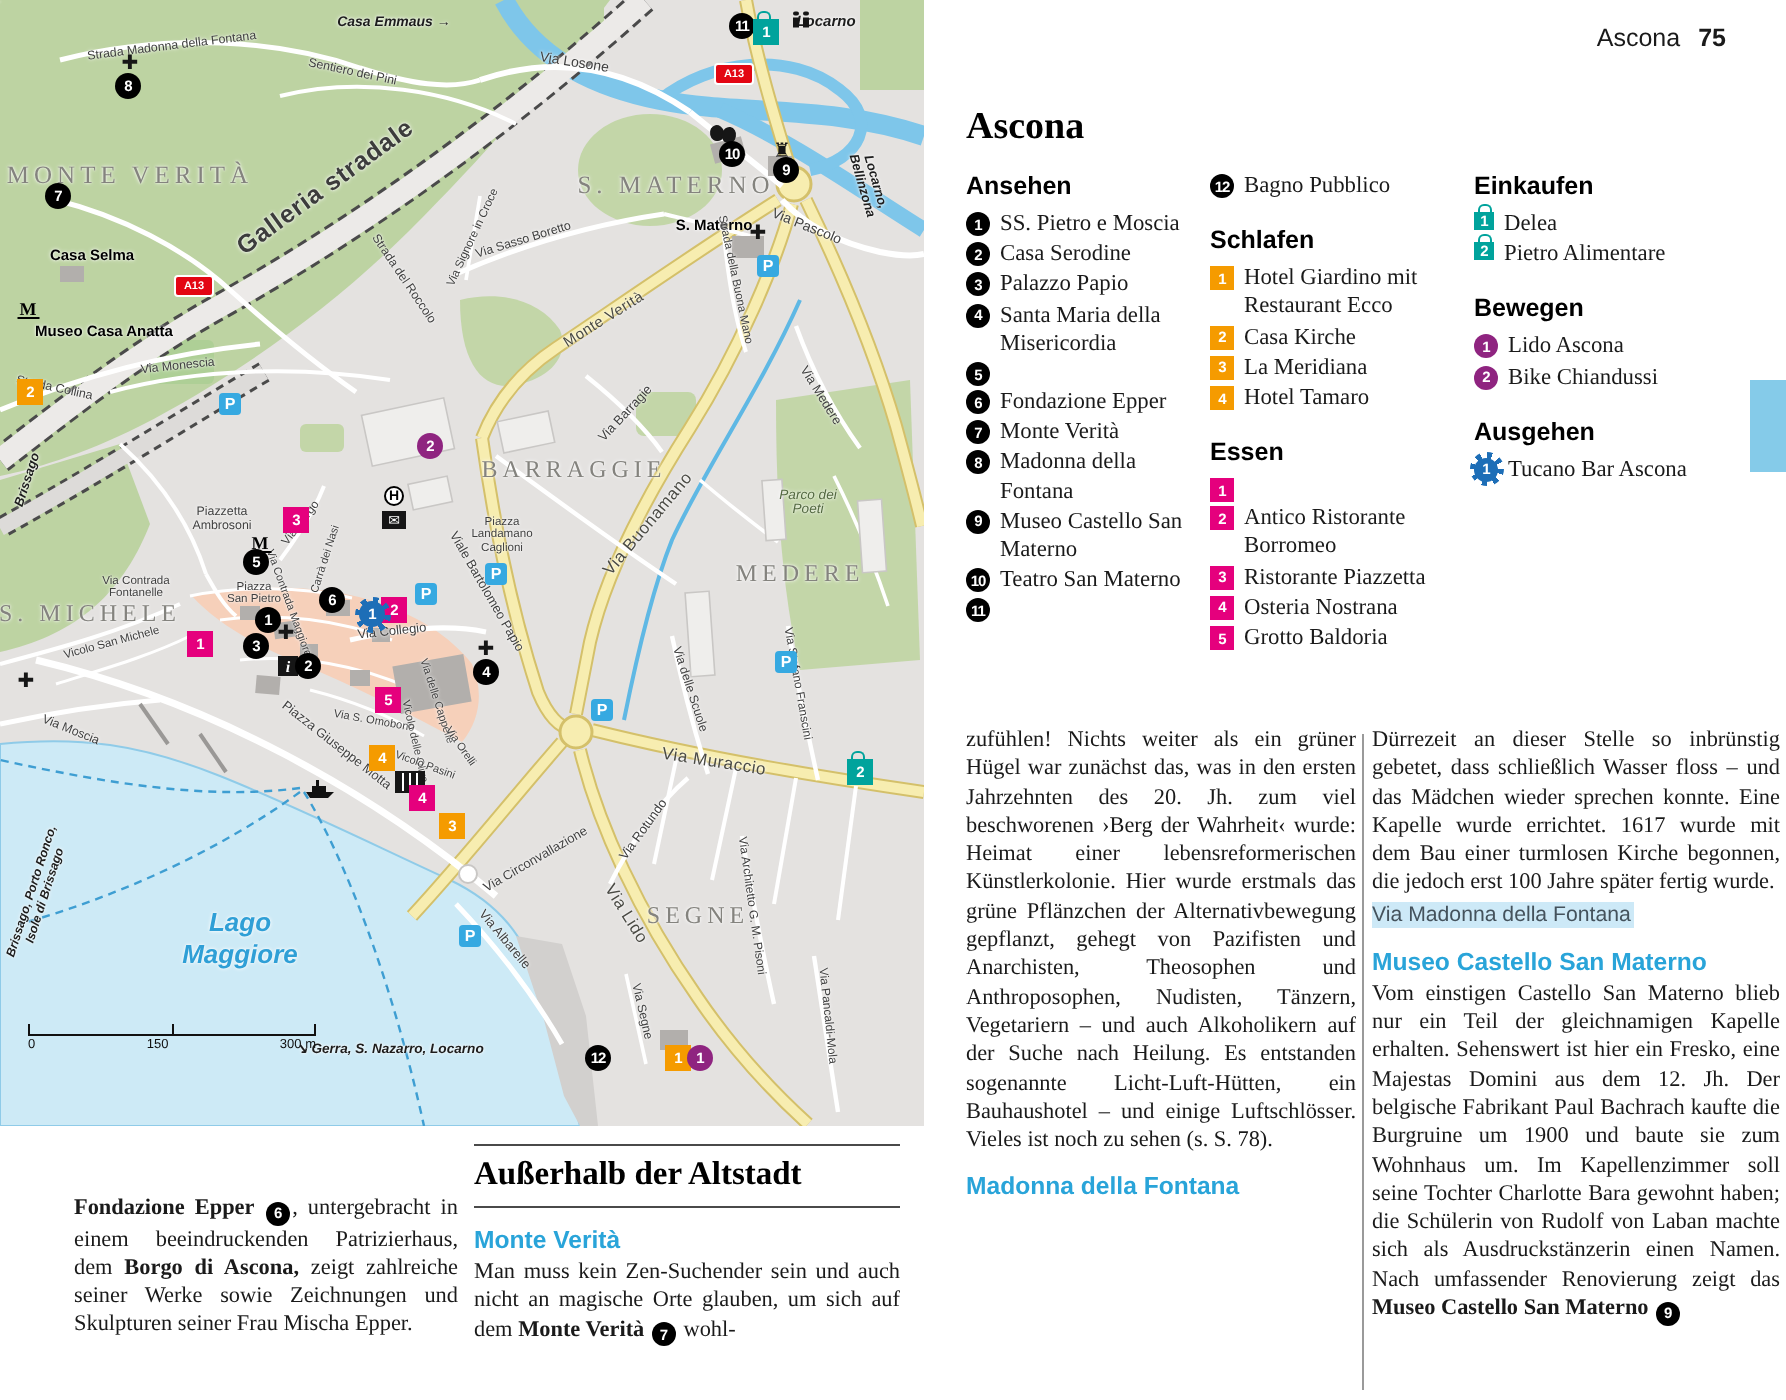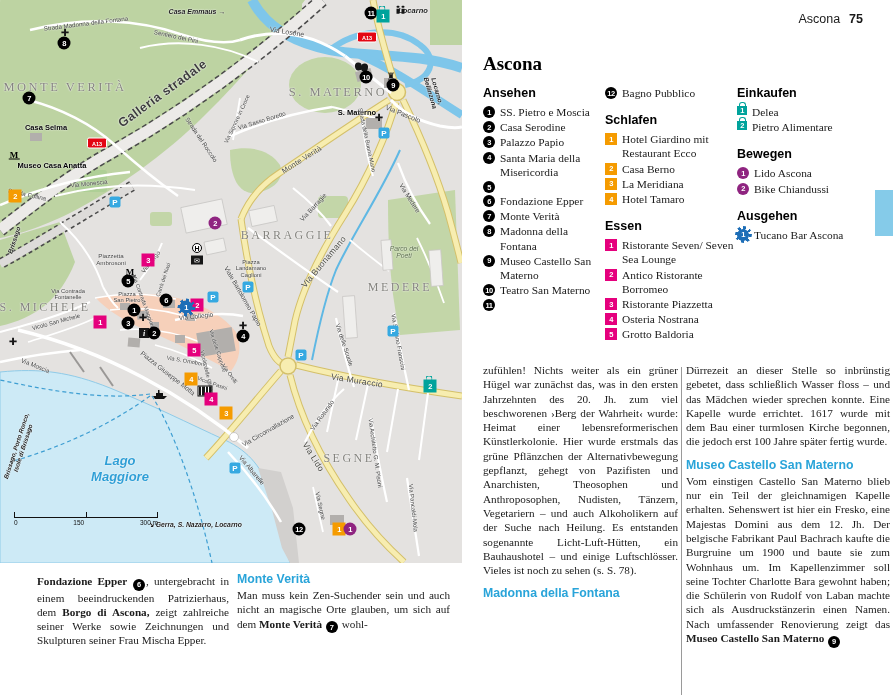--- a/index.html
+++ b/index.html
@@ -58,21 +58,21 @@
 #lgcol2{left:737px;width:142px}
 .lg-h{font:bold 12.5px "Liberation Sans",sans-serif;color:#000;margin:13px 0 5px}
 .lgcol .lg-h:first-child{margin-top:0}
 .lg-item{display:flex;align-items:flex-start;font:11.4px "Liberation Serif",serif;line-height:14.2px;margin-bottom:1px}
 .lg-item .mk{margin:1px 5px 0 0}
 .lg-lb{flex:1}
 
 .art{position:absolute;font:11.2px "Liberation Serif",serif;line-height:14.3px;text-align:justify}
 #colA{left:483px;top:363px;width:195px}
 #colB{left:686px;top:363px;width:204px}
-#fonda{left:37px;top:574px;width:192px}
+#fonda{left:37px;top:597px;width:192px}
 #outside{left:237px;top:572px;width:213px}
 #colrule{position:absolute;left:681px;top:367px;height:328px;border-left:1px solid #9a9a9a}
 .art p{margin:0}
 .art-h{font:bold 12.3px "Liberation Sans",sans-serif;color:#29a4d9;margin:9px 0 2px;text-align:left}
 .art div.art-h:first-child{margin-top:0}
 .outside-title{font:bold 16.5px "Liberation Serif",serif;color:#000;border-top:1px solid #4a4a4a;border-bottom:1px solid #4a4a4a;padding:4px 0 6px;margin-bottom:9px;text-align:left}
 .addr{font:10.6px "Liberation Sans",sans-serif;color:#44525c;line-height:14px;margin-top:2px;text-align:left}
 .addr span{background:#cde9f7;padding:.5px 2px .5px 0;-webkit-box-decoration-break:clone;box-decoration-break:clone}
 .imk{display:inline-flex;width:12px;height:12px;border-radius:50%;background:#000;color:#fff;font:bold 7.5px "Liberation Sans",sans-serif;align-items:center;justify-content:center;vertical-align:-2px;margin:0 1px}
 #side-tab{position:absolute;right:0;top:190px;width:18px;height:46px;background:#85cbe9}
@@ -495,40 +495,39 @@
       <div class="lg-item">
         <span class="mk mk-hotel">
           <span class="n">1</span>
         </span>
         <span class="lg-lb">Hotel Giardino mit Restaurant Ecco</span>
       </div>
       <div class="lg-item">
         <span class="mk mk-hotel">
           <span class="n">2</span>
         </span>
-        <span class="lg-lb">Casa Berno</span>
+        <span class="lg-lb">Casa Kirche</span>
       </div>
       <div class="lg-item">
         <span class="mk mk-hotel">
           <span class="n">3</span>
         </span>
         <span class="lg-lb">La Meridiana</span>
       </div>
       <div class="lg-item">
         <span class="mk mk-hotel">
           <span class="n">4</span>
         </span>
         <span class="lg-lb">Hotel Tamaro</span>
       </div>
       <div class="lg-h">Essen</div>
       <div class="lg-item">
         <span class="mk mk-food">
           <span class="n">1</span>
         </span>
-        <span class="lg-lb">Ristorante Seven/ Seven Sea Lounge</span>
       </div>
       <div class="lg-item">
         <span class="mk mk-food">
           <span class="n">2</span>
         </span>
         <span class="lg-lb">Antico Ristorante Borromeo</span>
       </div>
       <div class="lg-item">
         <span class="mk mk-food">
           <span class="n">3</span>
@@ -585,25 +584,27 @@
     </div>
 
   <div id="side-tab"></div>
 
   <div id="colA" class="art">
       <p>zufühlen! Nichts weiter als ein grüner Hügel war zunächst das, was in den ersten Jahrzehnten des 20. Jh. zum viel beschworenen ›Berg der Wahrheit‹ wurde: Heimat einer lebensreformerischen Künstlerkolonie. Hier wurde erstmals das grüne Pflänzchen der Alternativbewegung gepflanzt, gehegt von Pazifisten und Anarchisten, Theosophen und Anthroposophen, Nudisten, Tänzern, Vegetariern – und auch Alkoholikern auf der Suche nach Heilung. Es entstanden sogenannte Licht-Luft-Hütten, ein Bauhaushotel – und einige Luftschlösser. Vieles ist noch zu sehen (s. S. 78).</p>
       <div class="art-h">Madonna della Fontana</div>
     </div>
   <div id="colB" class="art">
       <p>Dürrezeit an dieser Stelle so inbrünstig gebetet, dass schließlich Wasser floss – und das Mädchen wieder sprechen konnte. Eine Kapelle wurde errichtet. 1617 wurde mit dem Bau einer turmlosen Kirche begonnen, die jedoch erst 100 Jahre später fertig wurde.</p>
+      <div class="addr"><span>Via Madonna della Fontana</span></div>
       <div class="art-h">Museo Castello San Materno</div>
       <p>Vom einstigen Castello San Materno blieb nur ein Teil der gleichnamigen Kapelle erhalten. Sehenswert ist hier ein Fresko, eine Majestas Domini aus dem 12. Jh. Der belgische Fabrikant Paul Bachrach kaufte die Burgruine um 1900 und baute sie zum Wohnhaus um. Im Kapellenzimmer soll seine Tochter Charlotte Bara gewohnt haben; die Schülerin von Rudolf von Laban machte sich als Ausdruckstänzerin einen Namen. Nach umfassender Renovierung zeigt das <b>Museo Castello San Materno </b><span class="imk">9</span></p>
     </div>
   <div id="colrule"></div>
   <div id="fonda" class="art">
       <p><b>Fondazione Epper </b><span class="imk">6</span>, untergebracht in einem beeindruckenden Patrizierhaus, dem <b>Borgo di Ascona,</b> zeigt zahlreiche seiner Werke sowie Zeichnungen und Skulpturen seiner Frau Mischa Epper.</p>
     </div>
   <div id="outside" class="art">
+      <div class="outside-title">Außerhalb der Altstadt</div>
       <div class="art-h">Monte Verità</div>
       <p>Man muss kein Zen-Suchender sein und auch nicht an magische Orte glauben, um sich auf dem <b>Monte Verità </b><span class="imk">7</span> wohl-</p>
     </div>
 
 </div>
 
 </body></html>

